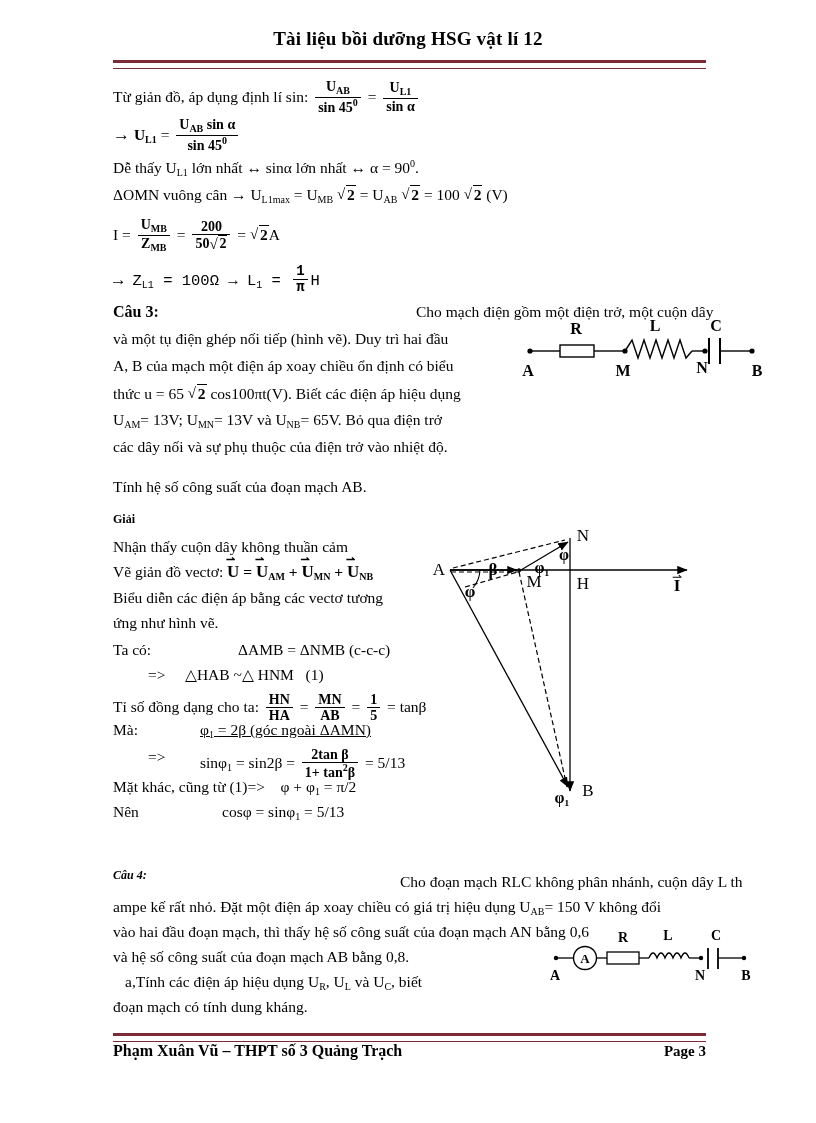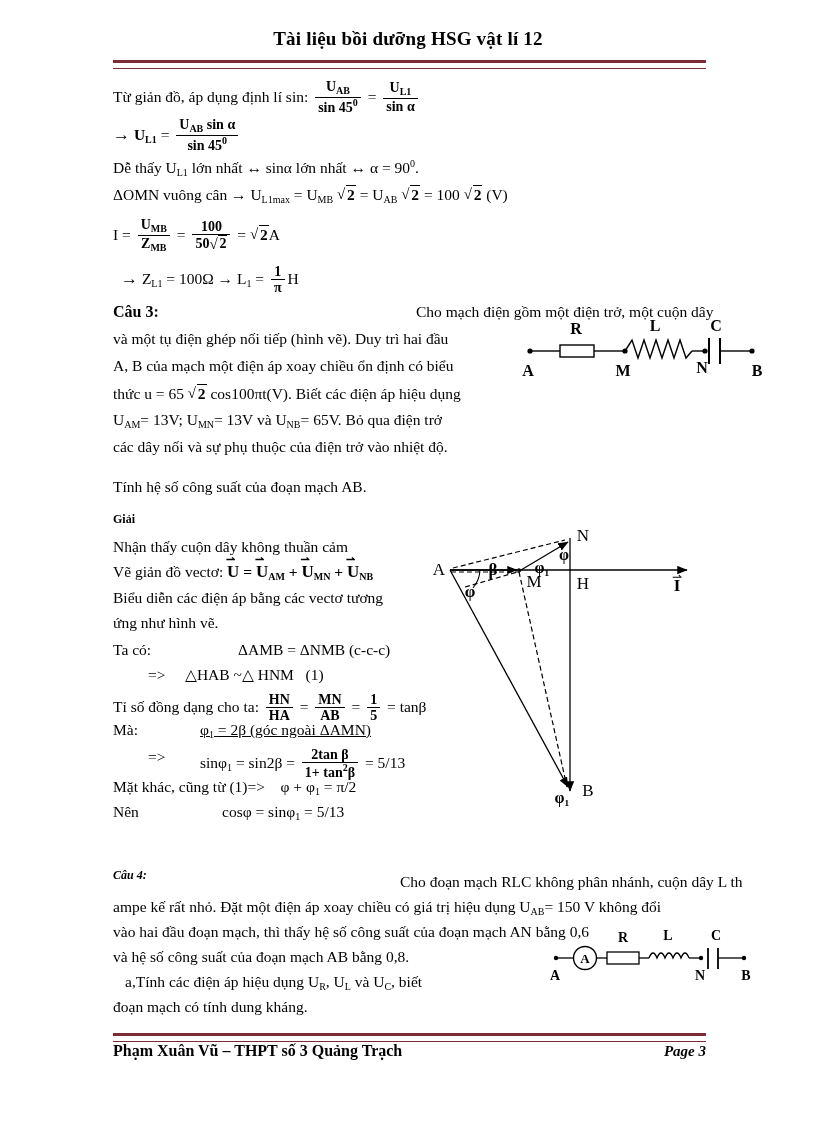--- a/index.html
+++ b/index.html
@@ -33,21 +33,21 @@
     border-top:3px solid #7B2B36;
     border-bottom:1px solid #7B2B36;
   }
   
   .footer{
     position:absolute;left:113px;top:1042px;width:593px;
     display:flex;justify-content:space-between;align-items:baseline;
     font-size:16px;
   }
   .footer-left{font-weight:bold;font-size:16px;white-space:nowrap;}
-  .footer-right{font-weight:bold;font-size:15px;font-style:italic;}
+  .footer-right{font-weight:bold;font-size:15px;}
   sub{font-size:10px;vertical-align:-3px;}
   sup{font-size:10px;vertical-align:6px;}
   .b{font-weight:bold;}
 
   
   .frac{display:inline-block;vertical-align:middle;text-align:center;
         line-height:1.08;margin:0 3px;position:relative;top:-1px;}
   .frac .num{display:block;padding:0 3px;font-weight:bold;font-size:14px;}
   .frac .den{display:block;border-top:1.4px solid #000;padding:0 3px;font-weight:bold;font-size:14px;}
 
@@ -117,28 +117,28 @@
 
   <div class="abs" style="left:113px;top:218px;">
     <span>I</span>
     <span>=</span>
     <span class="frac">
       <span class="num"><span>U</span><sub>MB</sub></span>
       <span class="den"><span>Z</span><sub>MB</sub></span>
     </span>
     <span>=</span>
     <span class="frac">
-      <span class="num">100</span>
+      <span class="num">200</span>
       <span class="den"><span>50</span><span class="sqrt"><span class="rad">√</span><span class="val">2</span></span></span>
     </span>
     <span>=</span>
     <span class="sqrt"><span class="rad">√</span><span class="val">2</span></span><span>A</span>
   </div>
 
-  <div class="abs" style="left:121px;top:265px;">
+  <div class="abs" style="left:113px;top:265px;font-family:Liberation Mono, monospace;">
     <span style="font-size:17px;">→</span>
     <span>Z</span><sub>L1</sub>
     <span>= 100Ω →</span>
     <span>L</span><sub>1</sub>
     <span>=</span>
     <span class="frac">
       <span class="num">1</span>
       <span class="den">π</span>
     </span><span>H</span>
   </div>

